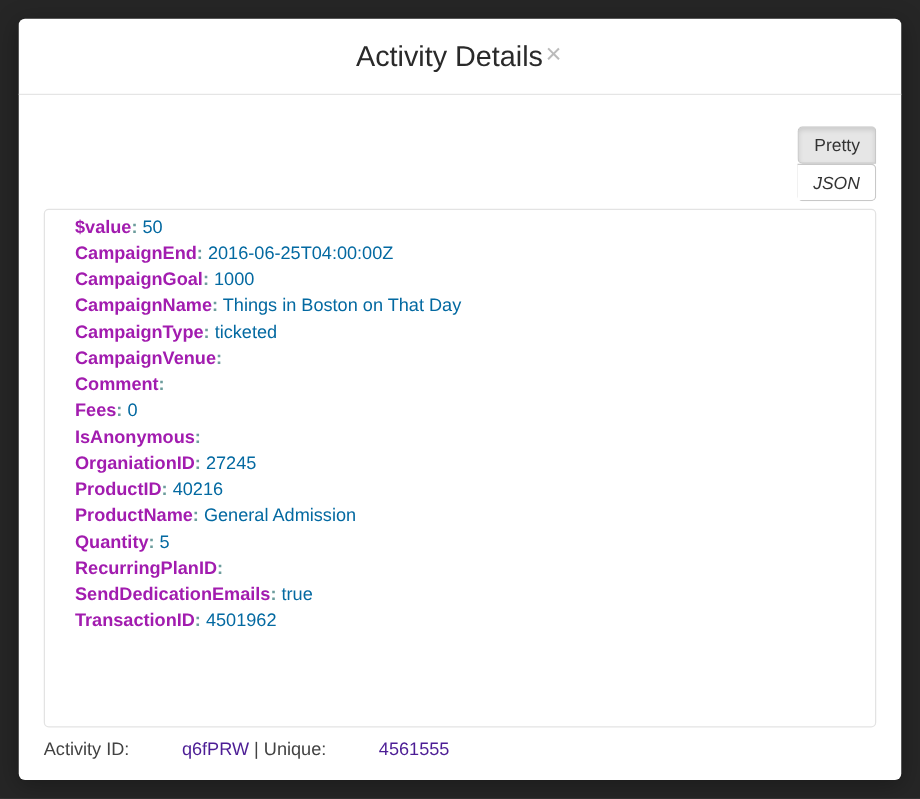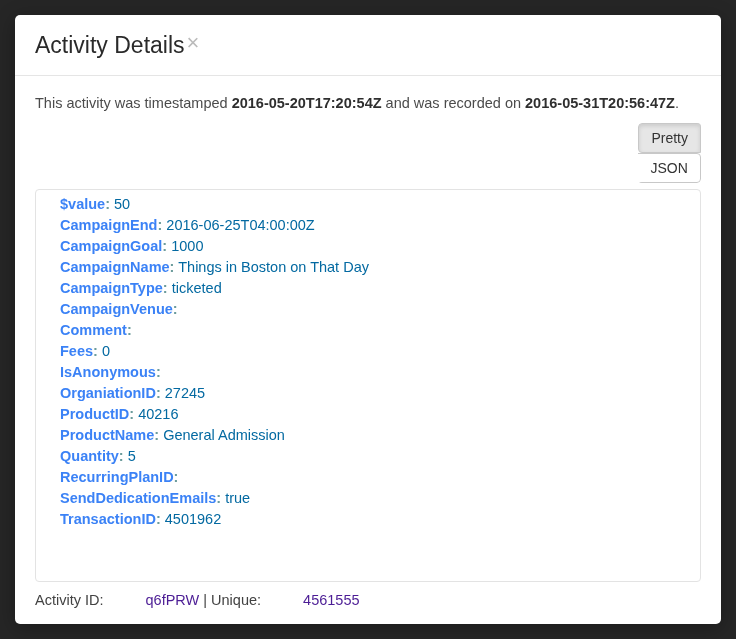--- a/index.html
+++ b/index.html
@@ -21,21 +21,21 @@
       width: 100%;
       height: 100%;
       display: flex;
       flex-direction: column;
       box-shadow: 0 4px 20px rgba(0,0,0,0.3);
     }
     .modal-header {
       border-bottom: 1px solid #e5e5e5;
       padding: 17px 20px 16px 20px;
       display: flex;
-      justify-content: flex-start;
+      justify-content: center;
       align-items: flex-start;
     }
     .modal-title {
       font-size: 23px;
       font-weight: 400;
       color: #2a2a2a;
     }
     .close-btn {
       border: none;
       background: none;
@@ -78,33 +78,33 @@
       padding: 6px 12px;
       font-size: 14px;
       color: #333;
       cursor: pointer;
     }
     .btn.active {
       background: #e6e6e6;
       box-shadow: inset 0 2px 4px rgba(0,0,0,0.12);
     }
     .btn-group .btn:first-child { border-radius: 4px 0 0 4px; }
-    .btn-group .btn:last-child { border-radius: 0 4px 4px 0; margin-left: -1px; }
+    .btn-group .btn:last-child { border-radius: 0 4px 4px 0; margin-left: -1px; font-style: italic; }
     .data-panel {
       border: 1px solid #e3e3e3;
       border-radius: 4px;
       flex: 1;
       overflow-y: scroll;
       padding: 4px 24px 4px 24px;
       font-size: 14.5px;
       line-height: 21px;
       color: #444;
     }
     .kv-row { }
-    .kv-key { color: #3b82f6; font-weight: 600; text-align: center; }
+    .kv-key { color: #a21caf; font-weight: 600; text-align: center; }
     .kv-colon { color: #6c9c9c; font-weight: 600; }
     .kv-val { color: #0369a1; }
     .footer-id {
       font-size: 14.5px;
       color: #424242;
       margin-top: 10px;
       margin-bottom: 6px;
     }
     .footer-id strong { font-weight: 400; color: #4c1d95; margin-left: 38px; }
     
@@ -118,23 +118,20 @@
 <div class="backdrop">
   <div class="modal">
 
     <div class="modal-header">
       <h2 class="modal-title">Activity Details</h2>
       <button class="close-btn">×</button>
     </div>
 
     <div class="modal-body">
 
-      <p class="meta-info">
-        <span>This activity was timestamped </span><strong>2016-05-20T17:20:54Z</strong><span> and was recorded on </span><strong>2016-05-31T20:56:47Z</strong><span>.</span>
-      </p>
 
       <div class="toggle-row">
         <div class="btn-group">
           <button class="btn active">Pretty</button>
           <button class="btn">JSON</button>
         </div>
       </div>
 
       <div class="data-panel" id="data-panel">
           <div class="kv-row"><span class="kv-key">$value</span><span class="kv-colon">:</span><span class="kv-val"> 50</span></div>

